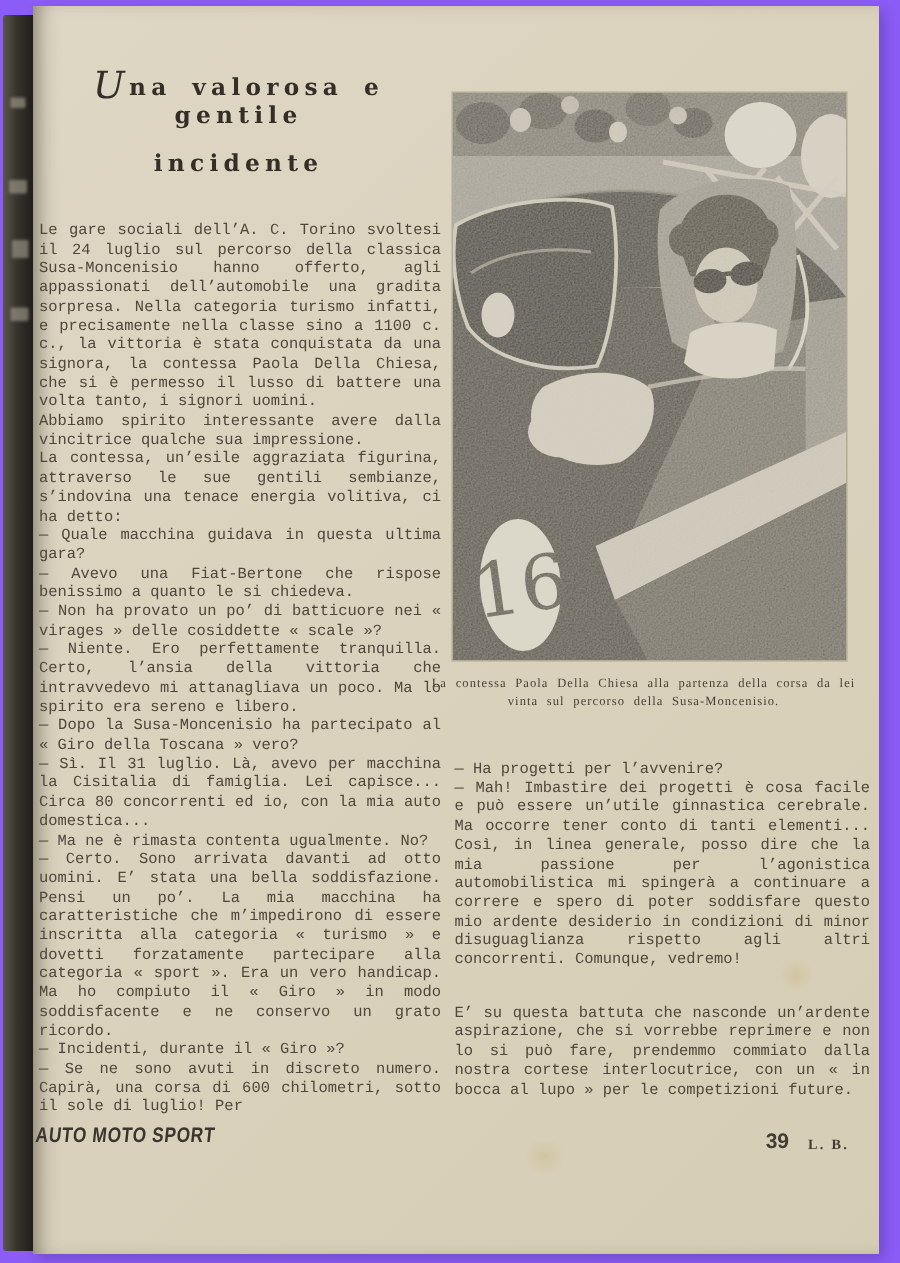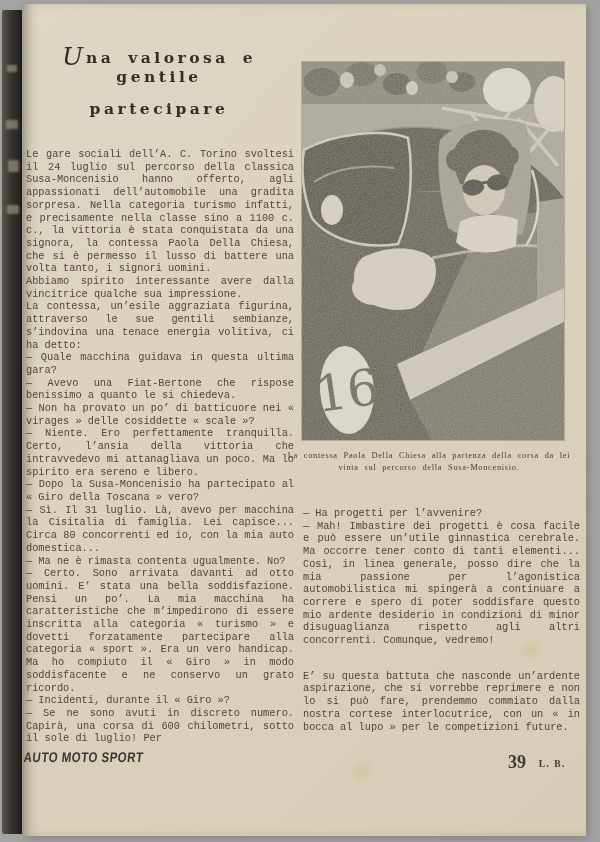--- a/index.html
+++ b/index.html
@@ -1,18 +1,18 @@
 <!DOCTYPE html>
 <html><head>
 <meta charset="utf-8">
 <style>
   * { margin:0; padding:0; box-sizing:border-box; }
   html,body { width:600px; height:842px; }
   body { background:#f3f1ea; font-family:"Liberation Serif", serif; overflow:hidden; }
-  .scan { position:relative; width:600px; height:842px; background:#a3a3a3; }
+  .scan { position:relative; width:600px; height:842px; background:#8b5cf6; }
 
   
   .spine { position:absolute; left:2px; top:10px; bottom:8px; width:20px;
     background:linear-gradient(90deg,#5a564c 0%,#37342e 45%,#211f1b 100%);
     border-radius:2px 0 0 2px; }
   .spine-mark { position:absolute; background:#b3ab99; opacity:.55; filter:blur(1.2px); border-radius:1px; }
 
   
   .page { position:absolute; left:22px; top:4px; width:564px; height:832px;
     background:linear-gradient(135deg,#ded7c4 0%,#dad2bc 45%,#d5cdb5 100%);
@@ -42,21 +42,21 @@
   .col p { margin:0;font-family:Liberation Mono, monospace; }
   .col p.gap-before { margin-top:23px; }
   .signature { margin-top:25px; text-align:right; font-weight:bold; font-size:9.5px;
     letter-spacing:1.5px; padding-right:14px; color:#443c31; }
 
   
   .footer-mag { position:absolute; left:1px; top:747px; font-family:"Liberation Sans", sans-serif;
     font-weight:700; font-size:12.5px; letter-spacing:.5px; color:#3a352e;
     transform:skewX(-6deg) scale(.92,1.12); transform-origin:left bottom; }
   .footer-page { position:absolute; left:444px; top:748px; width:60px; text-align:right;
-    font-family:Liberation Serif, serif; font-weight:700; font-size:18px; color:#413c34; }
+    font-family:Liberation Sans, sans-serif; font-weight:700; font-size:14px; color:#413c34; }
 </style>
 </head>
 <body>
 
 <div class="scan">
 
   <div class="spine">
     <div class="spine-mark" style="left:5px; top:55px;  width:10px; height:7px;"></div>
     <div class="spine-mark" style="left:4px; top:110px; width:12px; height:9px;"></div>
     <div class="spine-mark" style="left:6px; top:150px; width:11px; height:12px;"></div>
@@ -64,21 +64,21 @@
   </div>
 
   <div class="page">
 
     <div class="stain" style="left:528px; top:382px; width:16px; height:16px; background:radial-gradient(circle, rgba(190,150,80,.35), transparent 70%);"></div>
     <div class="stain" style="left:496px; top:636px; width:26px; height:20px; background:radial-gradient(circle, rgba(200,170,100,.28), transparent 70%);"></div>
     <div class="stain" style="left:326px; top:756px; width:30px; height:22px; background:radial-gradient(circle, rgba(190,160,90,.22), transparent 70%);"></div>
 
     <header class="title-block">
       <div class="title-line"><span class="title-initial">U</span><span>na valorosa e gentile</span></div>
-      <div class="title-line second">partecipare</div>
+      <div class="title-line second">incidente</div>
     </header>
 
     <figure class="photo-fig">
       <div class="photo-frame">
         <svg viewBox="0 0 262 378" width="262" height="378">
           <defs>
             <filter id="grain" x="0" y="0" width="100%" height="100%">
               <feTurbulence type="fractalNoise" baseFrequency="0.8" numOctaves="2" stitchTiles="stitch"></feTurbulence>
               <feColorMatrix type="matrix" values="0 0 0 0 0.72  0 0 0 0 0.70  0 0 0 0 0.62  0.55 0.55 0.55 0 0"></feColorMatrix>
             </filter>

